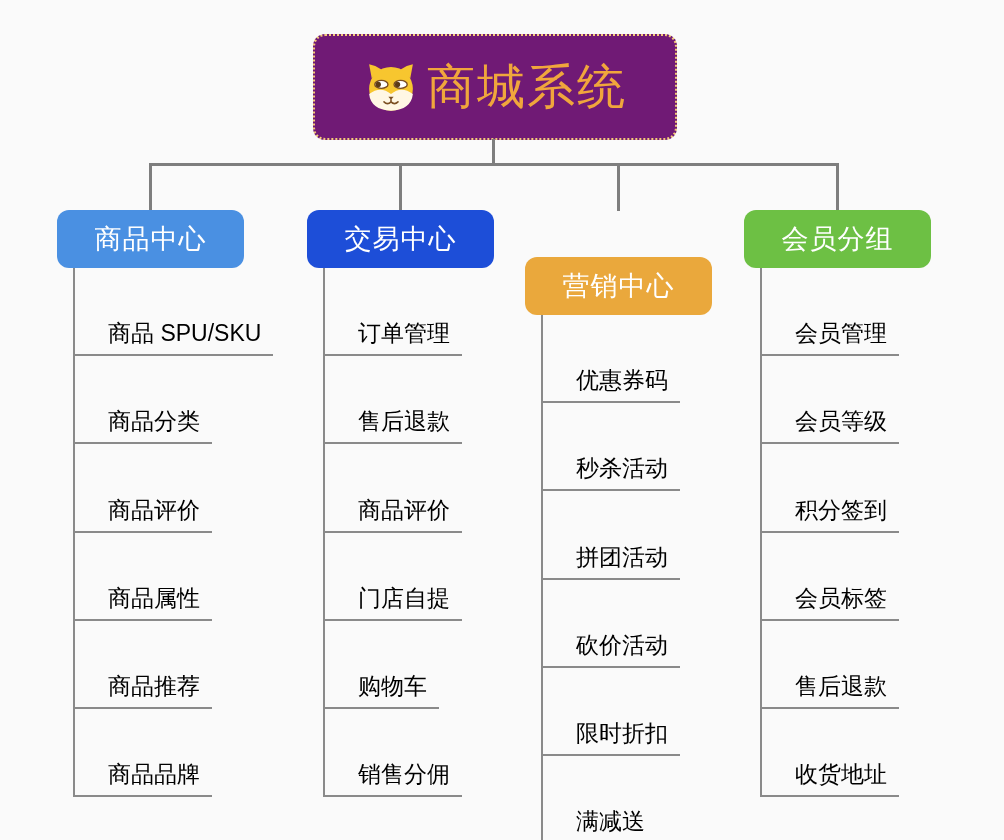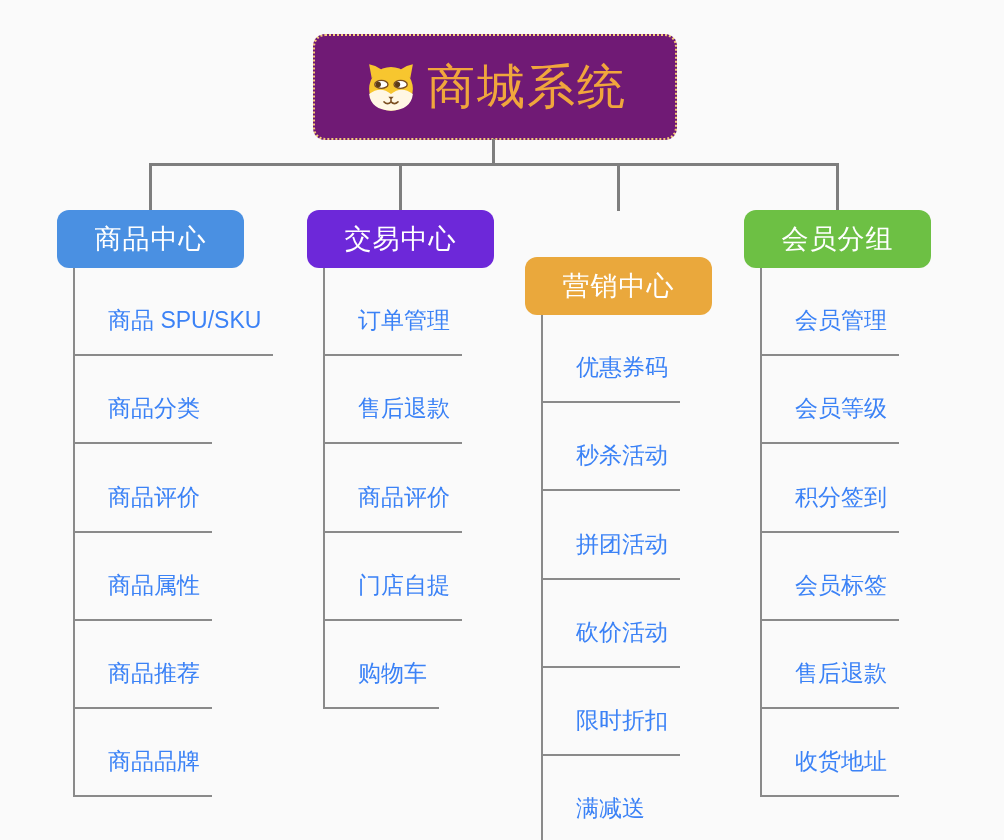--- a/index.html
+++ b/index.html
@@ -27,22 +27,22 @@
     display:flex;align-items:center;justify-content:center;
     color:#FFFFFF;font-size:27px;letter-spacing:1px;
   }
   .items{
     margin-left:16px;border-left:2px solid #8A8A8A;
     width:fit-content;
   }
   .leaf{height:88.2px;display:flex;align-items:flex-end;}
   .leaf-label{
     display:inline-block;white-space:nowrap;
-    font-size:23px;color:#3b82f6;
-    padding:0 12px 18px 33px;
+    font-size:23px;color:#000000;
+    padding:0 12px 5px 33px;
     border-bottom:2px solid #8A8A8A;
   }
 </style>
 </head>
 <body>
 
 <div class="canvas">
 
   <div class="root-node">
     <svg class="dog-icon" viewBox="0 0 64 64" aria-hidden="true">
@@ -87,38 +87,41 @@
       <div class="leaf">
           <span class="leaf-label">商品推荐</span>
         </div>
       <div class="leaf">
           <span class="leaf-label">商品品牌</span>
         </div>
     </div>
   </div>
 
   <div class="branch" style="left:307px;">
-    <div class="branch-header" style="background: #6d28d9;">
+    <div class="branch-header" style="background: #1d4ed8;">
       <span>交易中心</span>
     </div>
     <div class="items">
       <div class="leaf">
           <span class="leaf-label">订单管理</span>
         </div>
       <div class="leaf">
           <span class="leaf-label">售后退款</span>
         </div>
       <div class="leaf">
           <span class="leaf-label">商品评价</span>
         </div>
       <div class="leaf">
           <span class="leaf-label">门店自提</span>
         </div>
       <div class="leaf">
           <span class="leaf-label">购物车</span>
+        </div>
+      <div class="leaf">
+          <span class="leaf-label">销售分佣</span>
         </div>
     </div>
   </div>
 
   <div class="branch" style="left:525px;margin-top:47px;">
     <div class="branch-header" style="background: rgb(234, 168, 60);">
       <span>营销中心</span>
     </div>
     <div class="items">
       <div class="leaf">

